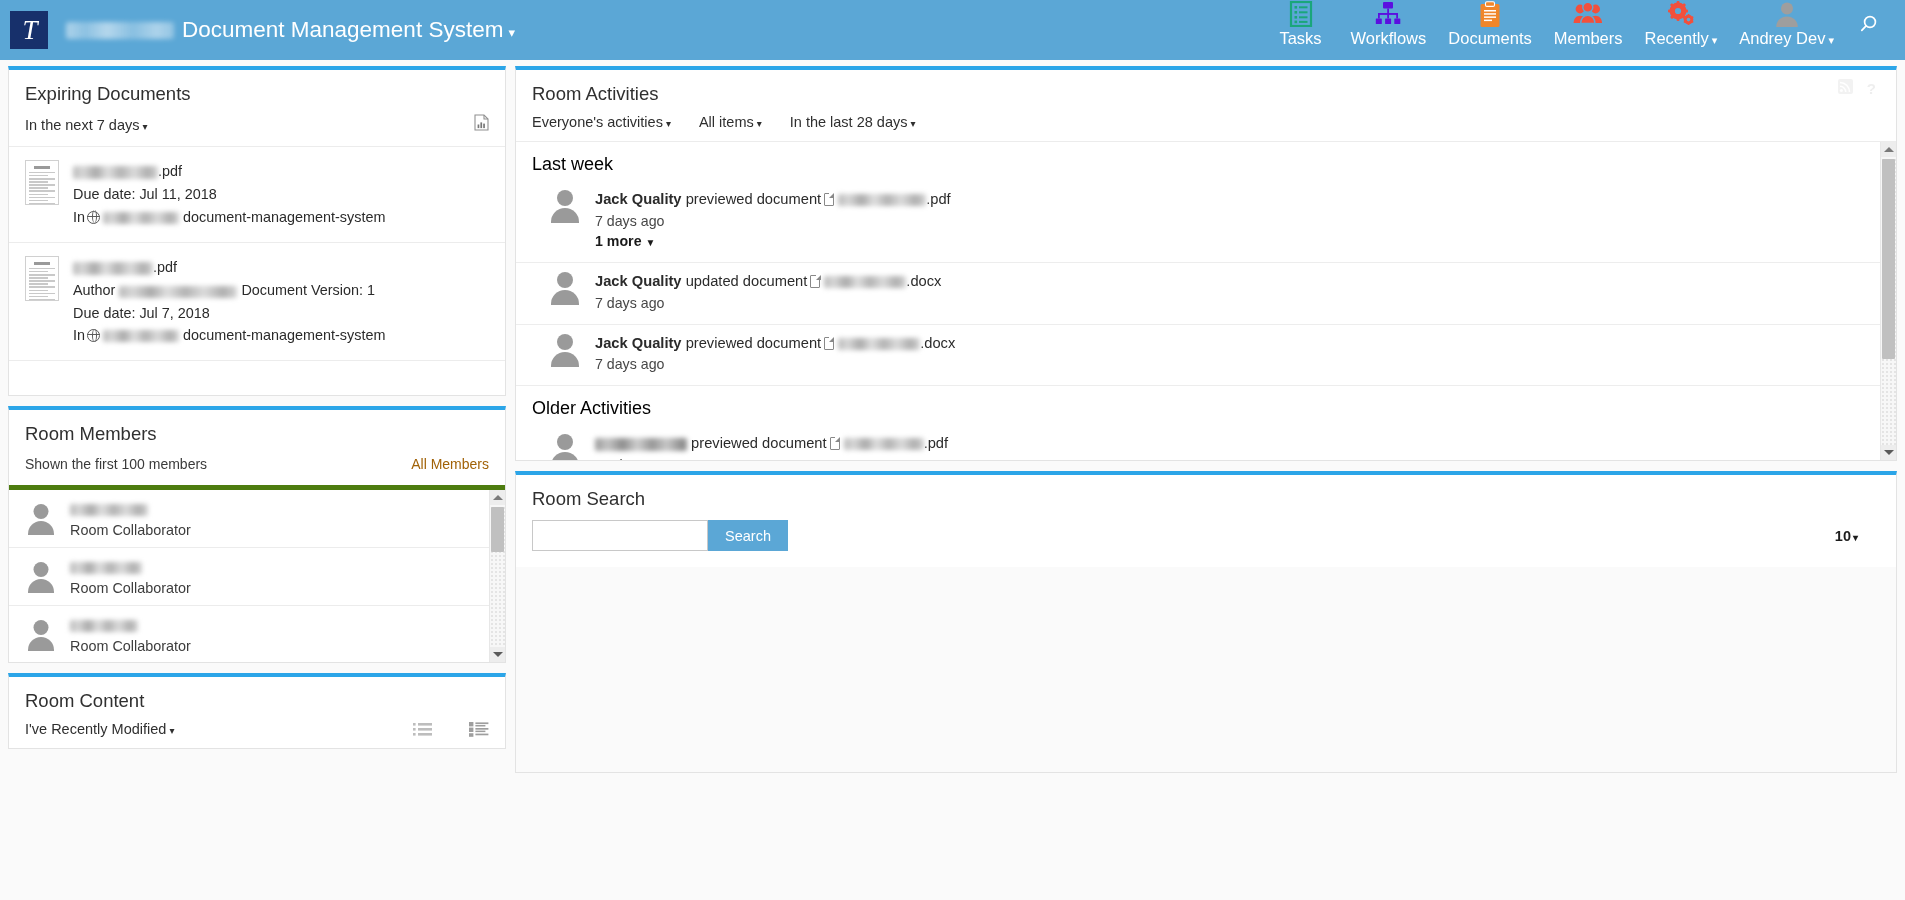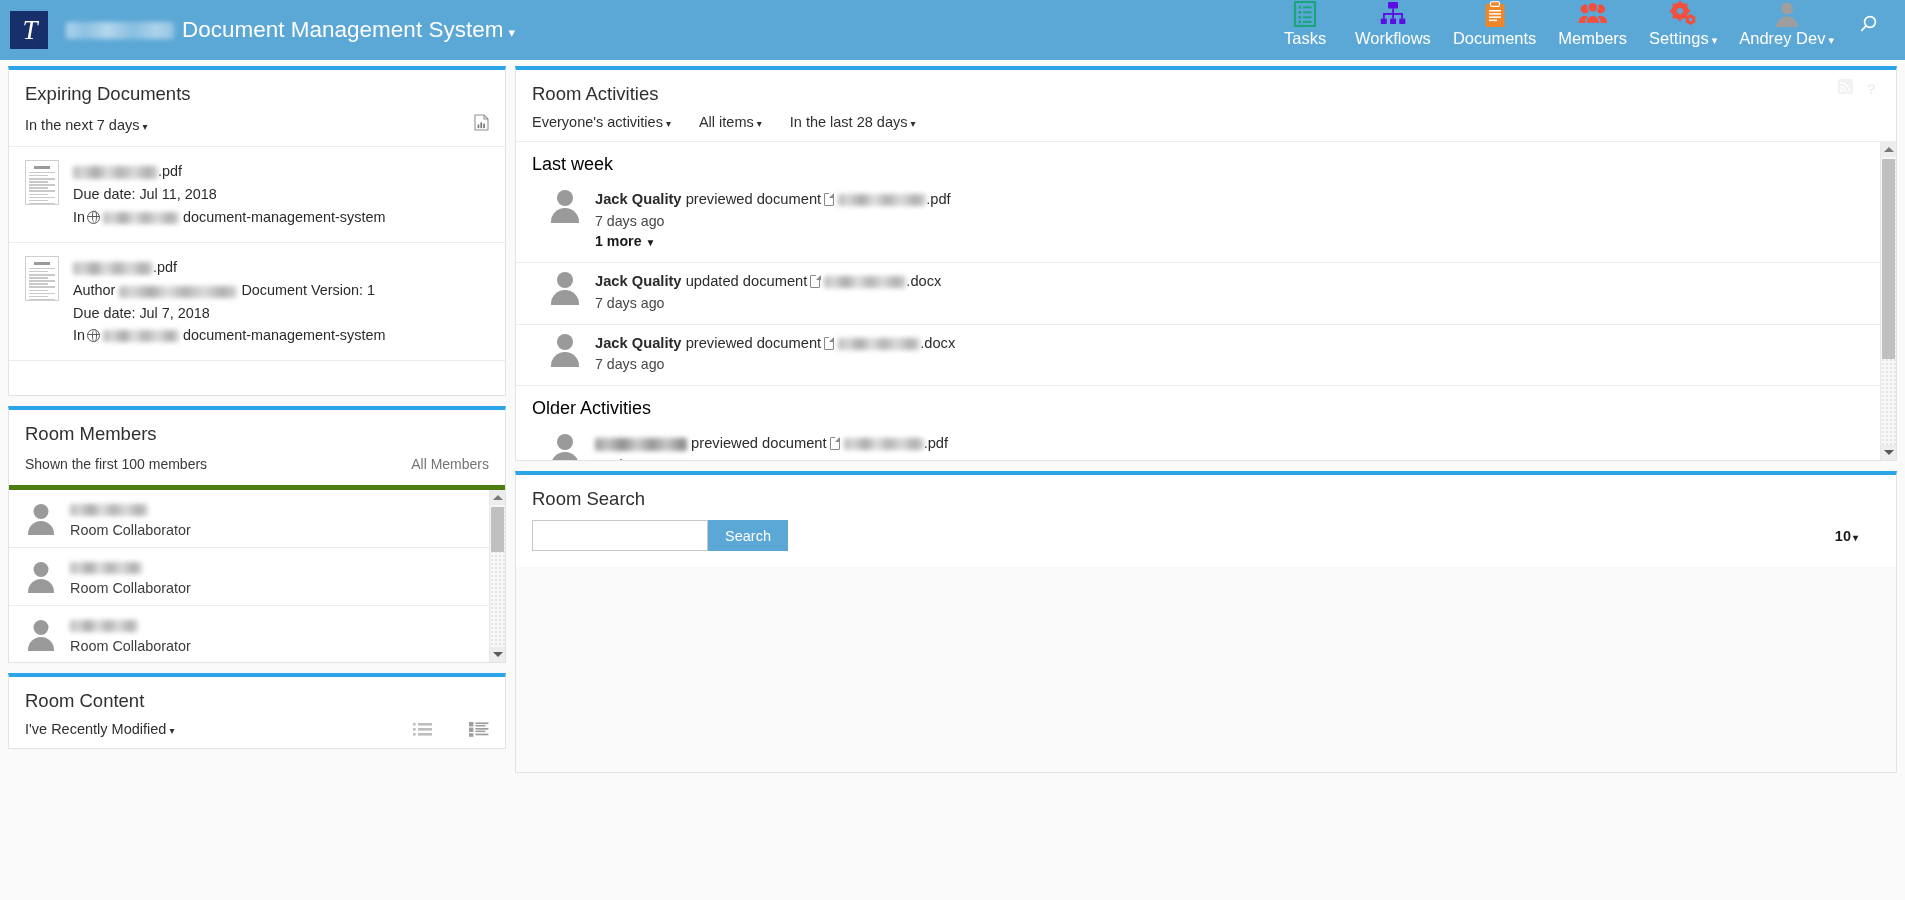--- a/index.html
+++ b/index.html
@@ -188,21 +188,21 @@
   .doc-list-pad { height: 34px; }
 
   
   .members-sub {
     display: flex; align-items: center;
     padding: 11px 16px 13px 16px;
     border-bottom: 5px solid #4d7c0f;
     font-size: 14px;
     color: #3a3a3a;
   }
-  .all-members-link { margin-left: auto; color: #737373; cursor: pointer; text-align: right; }
+  .all-members-link { margin-left: auto; color: #a16207; cursor: pointer; text-align: right; }
   .members-scroll {
     height: 172px;
     position: relative;
     overflow: hidden;
   }
   .member-row {
     display: flex; align-items: center; gap: 13px;
     padding: 11px 16px;
     border-bottom: 1px solid #ececec;
     height: 58px;
@@ -463,21 +463,21 @@
             <g>
               <rect x="20.7" y="13.1" width="1.7" height="11" rx="0.7"></rect>
               <rect x="20.7" y="13.1" width="1.7" height="11" rx="0.7" transform="rotate(60 21.55 18.6)"></rect>
               <rect x="20.7" y="13.1" width="1.7" height="11" rx="0.7" transform="rotate(120 21.55 18.6)"></rect>
             </g>
           </g>
           <circle cx="21.5" cy="18.6" r="1.8" fill="#5BA7D6"></circle>
         </svg>
       </span>
       <span class="nav-label">
-        <span>Settings</span><span class="caret">▾</span>
+        <span>Recently</span><span class="caret">▾</span>
       </span>
     </div>
 
     <div class="nav-item">
       <span class="nav-icon">
         <svg width="26" height="26" viewBox="0 0 26 26">
           <circle cx="13" cy="7.6" r="6" fill="#9E9E9E"></circle>
           <path d="M2.2 26c0-6.4 4.8-10.6 10.8-10.6S23.8 19.6 23.8 26z" fill="#9E9E9E"></path>
         </svg>
       </span>

